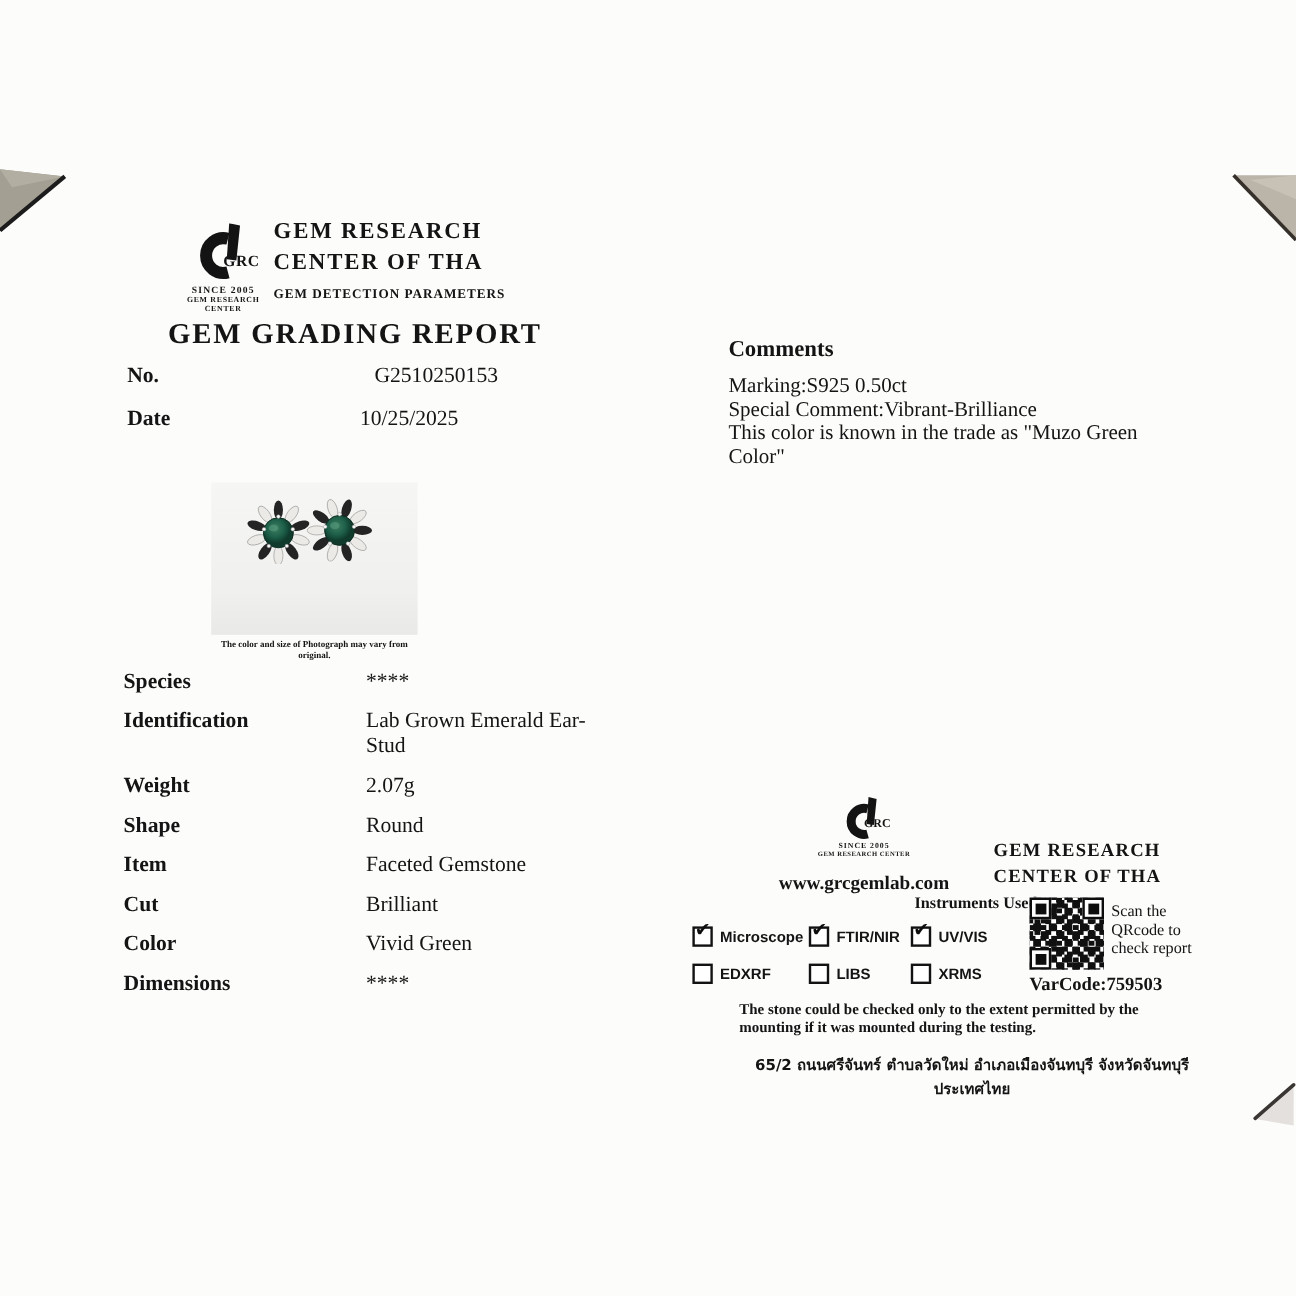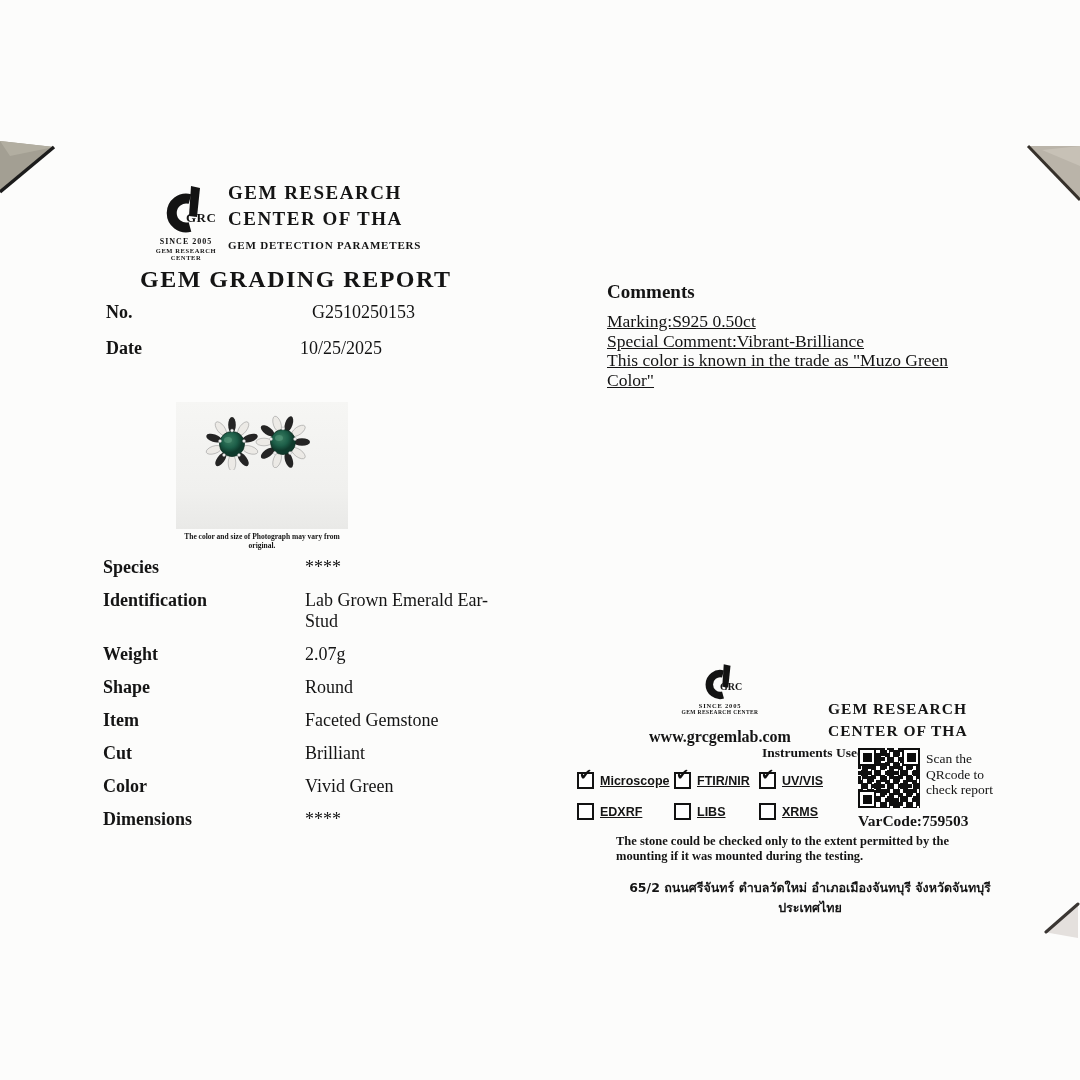--- a/index.html
+++ b/index.html
@@ -22,21 +22,21 @@
   .brand-l3{font:700 11px "Liberation Serif",serif;letter-spacing:.8px;margin-top:9px;text-align:center;}
 
   .report-title{position:absolute;left:140px;top:266px;font:700 24px "Liberation Serif",serif;letter-spacing:1.5px;}
 
   .frow-label{position:absolute;font:700 18px "Liberation Serif",serif;}
   .frow-value{position:absolute;font:400 18px "Liberation Serif",serif;}
 
   
   .comments{position:absolute;left:607px;top:281px;width:372px;}
   .comments-h{font:700 19px "Liberation Serif",serif;margin-bottom:9px;}
-  .comments-line{font:400 17.5px "Liberation Serif",serif;line-height:19.5px;text-decoration:underline;}
+  .comments-line{font:400 17.5px "Liberation Serif",serif;line-height:19.5px;}
 
   
   .photo{position:absolute;left:176px;top:402px;width:172px;height:127px;
          background:linear-gradient(#f6f6f4 0%,#f0f0ee 70%,#e9e9e7 100%);}
   .photo-caption{position:absolute;left:170px;top:532px;width:184px;text-align:center;
                  font:700 7.5px "Liberation Serif",serif;}
 
   
   .props{position:absolute;left:103px;top:557px;width:430px;}
   .prow{display:flex;margin-bottom:12px;}
@@ -54,21 +54,21 @@
   .brand-footer{position:absolute;left:828px;top:700px;}
   .brand-footer div{font:700 15.5px "Liberation Serif",serif;letter-spacing:1px;}
   .brand-footer div + div{margin-top:4px;}
 
   .instruments{position:absolute;left:577px;top:745px;text-align:right;}
   .inst-h{font:700 13.5px "Liberation Serif",serif;}
   .inst-grid{margin-top:11px;display:grid;grid-template-columns:97px 85px 110px;row-gap:14px;}
   .inst{display:flex;align-items:center;gap:6px;}
   .cbx{position:relative;width:13px;height:13px;border:2px solid #121212;background:#fff;flex:0 0 auto;}
   .tick{position:absolute;left:0px;top:-9px;font:700 16px "DejaVu Sans",sans-serif;color:#0e0e0e;}
-  .inst-label{font:700 12.5px "Liberation Sans",sans-serif;text-decoration:underline;}
+  .inst-label{font:700 12.5px "Liberation Sans",sans-serif;}
 
   .qr{position:absolute;left:858px;top:748px;width:62px;height:60px;background:#fff;}
   .qr-pat{position:absolute;inset:0;
      background-image:
        repeating-conic-gradient(#101010 0 25%, transparent 0 50%),
        repeating-conic-gradient(#101010 0 25%, transparent 0 50%);
      background-size:9px 9px,13px 13px;background-position:0 0,3px 2px;}
   .finder{position:absolute;width:14px;height:14px;border:2.5px solid #0d0d0d;background:#fff;}
   .finder::after{content:"";position:absolute;inset:2.5px;background:#0d0d0d;}
   .qr-caption{position:absolute;left:926px;top:751px;width:84px;

